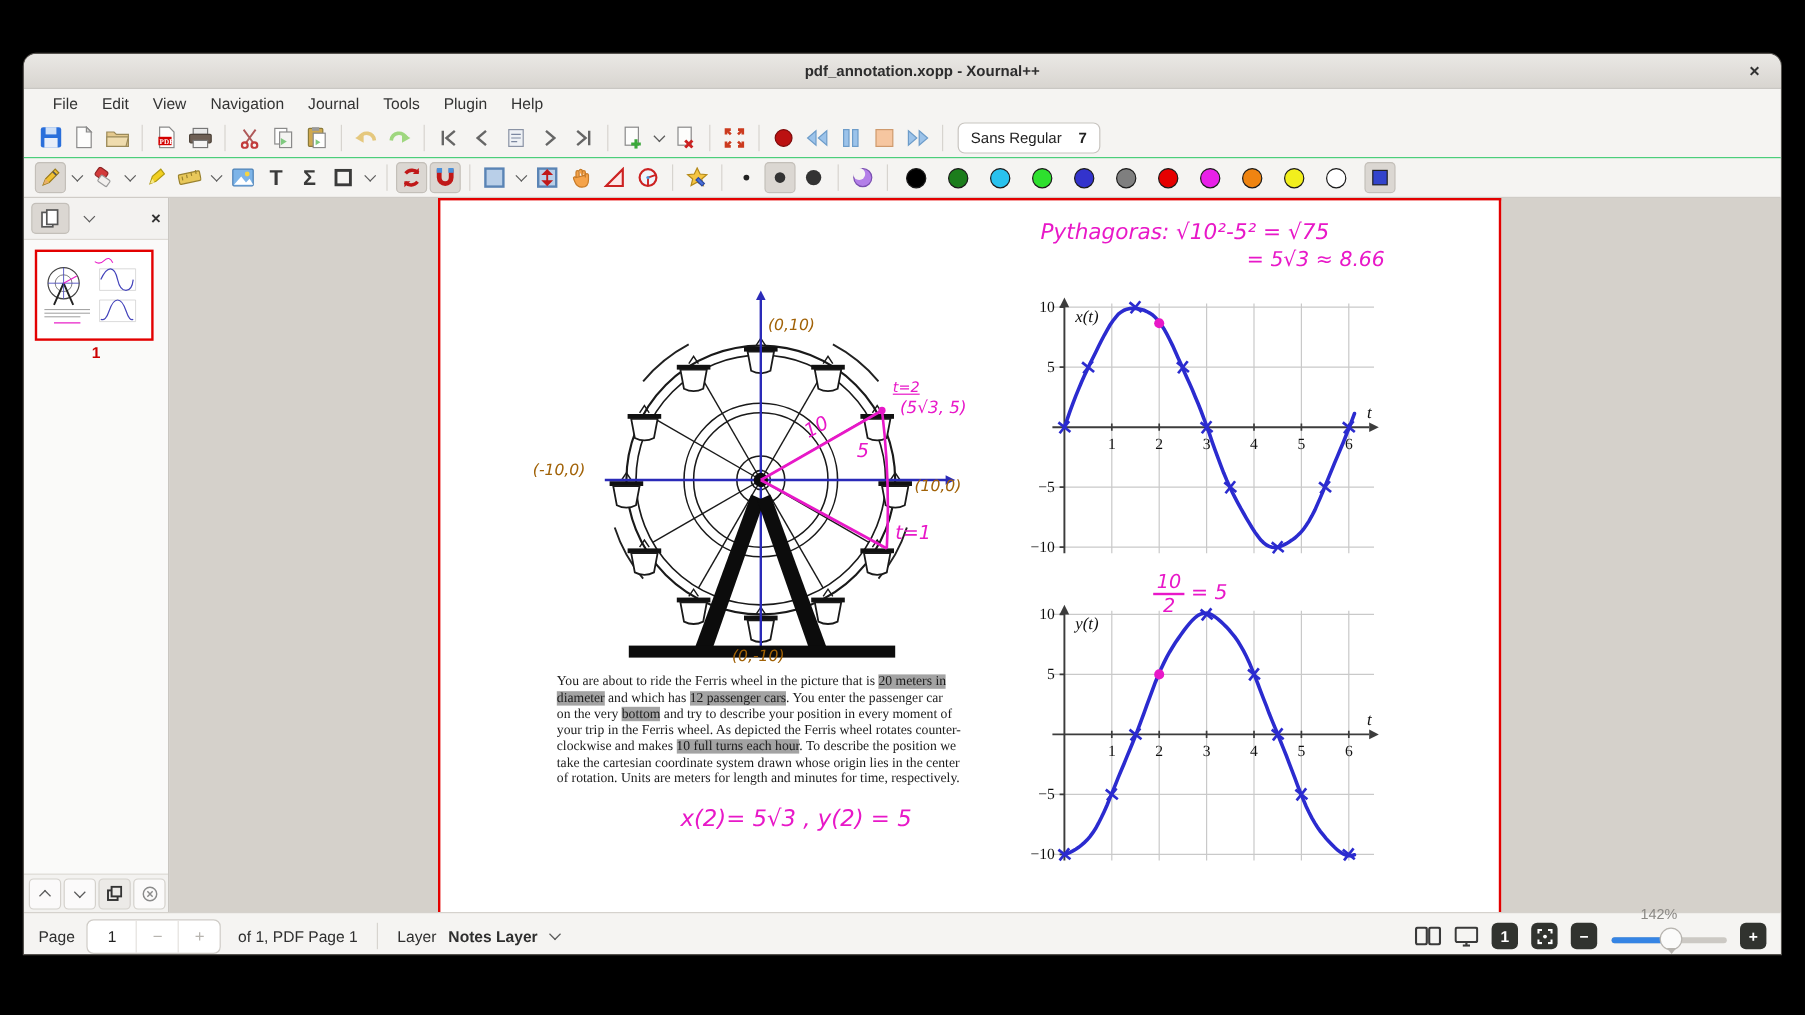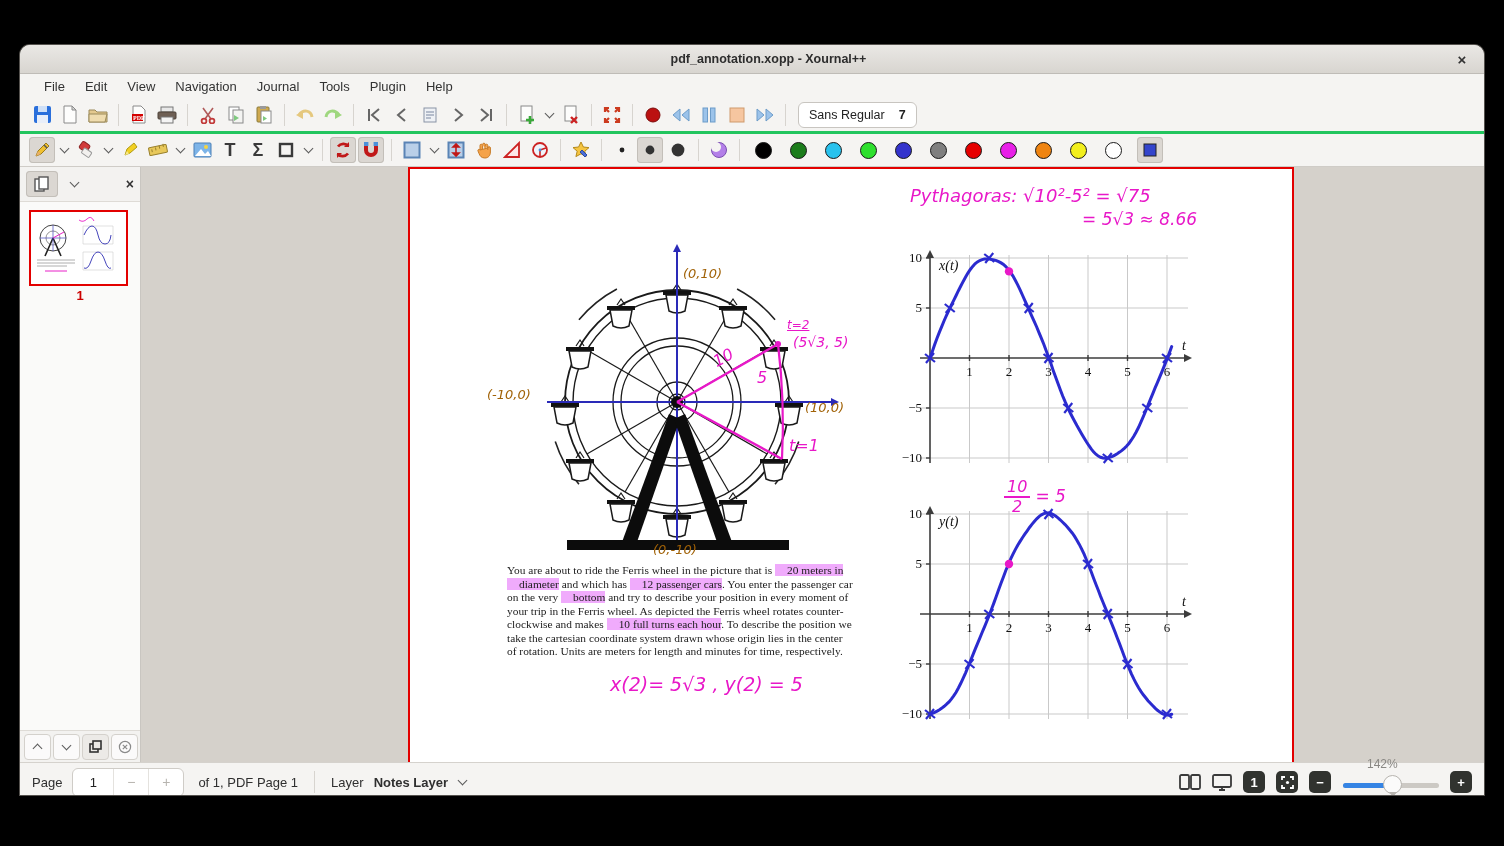--- a/index.html
+++ b/index.html
@@ -11,21 +11,21 @@
   .titlebar{position:relative;height:28px;background:linear-gradient(#eae8e5,#d8d5d0);
             border-bottom:1px solid #bfbcb7;display:flex;align-items:center;justify-content:center;}
   .titlebar .title{font-size:12.5px;font-weight:bold;color:#2d2d2d;margin-left:33px;}
   .win-close{position:absolute;right:12px;top:4px;width:20px;height:20px;display:flex;align-items:center;
              justify-content:center;font-size:15px;font-weight:bold;color:#333;cursor:default;}
   
   .menubar{height:24px;background:#f5f4f2;display:flex;align-items:center;padding-left:14px;gap:0;}
   .menu-item{font-size:13px;color:#333;padding:2px 10px;}
   
   .toolbar{display:flex;align-items:center;background:#f5f4f2;padding-left:8px;}
-  .tb1{height:33px;border-bottom:3px solid #22c55e;}
+  .tb1{height:33px;border-bottom:1px solid #22c55e;}
   .tb2{height:32px;border-bottom:1px solid #cfccc7;}
   .tbtn{width:26px;height:26px;display:flex;align-items:center;justify-content:center;border-radius:4px;
         margin:0 1px;flex:none;}
   .tbtn.pressed{background:#dbd7d2;box-shadow:inset 0 0 0 1px #c3bfb9;}
   .tsep{width:1px;height:22px;background:#d7d4cf;margin:0 6px;flex:none;}
   .chev{width:6px;height:6px;border-right:1.6px solid #5a5a5a;border-bottom:1.6px solid #5a5a5a;
         transform:rotate(45deg);margin-top:-3px;}
   .chev-btn{width:16px;height:26px;display:flex;align-items:center;justify-content:center;flex:none;}
   .font-btn{height:24px;background:#fff;border:1px solid #c8c5c0;border-radius:6px;display:flex;
             align-items:center;padding:0 10px;gap:14px;margin-left:6px;}
@@ -44,27 +44,27 @@
   .sb-body{position:absolute;left:0;top:35px;right:0;bottom:31px;background:#fafaf9;}
   .thumb{position:absolute;left:9px;top:8px;width:95px;height:72px;background:#fff;border:2px solid #e30000;}
   .thumb-num{position:absolute;left:0;top:86px;width:100%;text-align:center;color:#cc0000;
              font-size:13px;font-weight:bold;}
   .sb-foot{position:absolute;left:0;bottom:0;right:0;height:31px;background:#f3f2f0;border-top:1px solid #dedbd6;
            display:flex;align-items:center;padding-left:4px;gap:2px;}
   .sb-foot .fbtn{width:25px;height:24px;border:1px solid #d4d1cc;background:#fbfafa;border-radius:4px;
            display:flex;align-items:center;justify-content:center;color:#555;}
   
   .page{position:absolute;left:345px;top:0;width:882px;height:600px;background:#fff;
-        border:2px solid #e30000;border-bottom:none;margin-left:43px;}
+        border:2px solid #e30000;border-bottom:none;}
   .abs{position:absolute;}
   .hw-pink{color:#e818c8;font-style:italic;font-family:"DejaVu Sans",sans-serif;}
   .hw-blue{color:#a16207;font-style:italic;font-family:"DejaVu Sans",sans-serif;font-size:13px;}
   .serif{font-family:"Liberation Serif","DejaVu Serif",serif;color:#1b1b1b;}
   .ptext{font-size:11.4px;line-height:13.5px;text-align:justify;width:366px;}
-  .ptext .hl{background:#f0abfc;padding-left:12px;}
+  .ptext .hl{background:#a3a3a3;}
   .item{font-size:11.4px;line-height:13.5px;width:372px;}
   .item .lbl{display:inline-block;width:18px;}
   .item .cont{padding-left:18px;}
   .frac{display:inline-block;text-align:center;vertical-align:middle;line-height:1;}
   .frac .num{display:block;border-bottom:2px solid #e818c8;padding:0 3px 1px;}
   .frac .den{display:block;padding-top:1px;}
   
   .statusbar{position:relative;height:38px;background:#f5f4f2;border-top:1px solid #d5d2cd;
              display:flex;align-items:center;padding:0 12px;font-size:13px;color:#2f2f2f;}
   .pg-group{display:flex;align-items:center;height:27px;border:1px solid #cfccc7;border-radius:6px;

